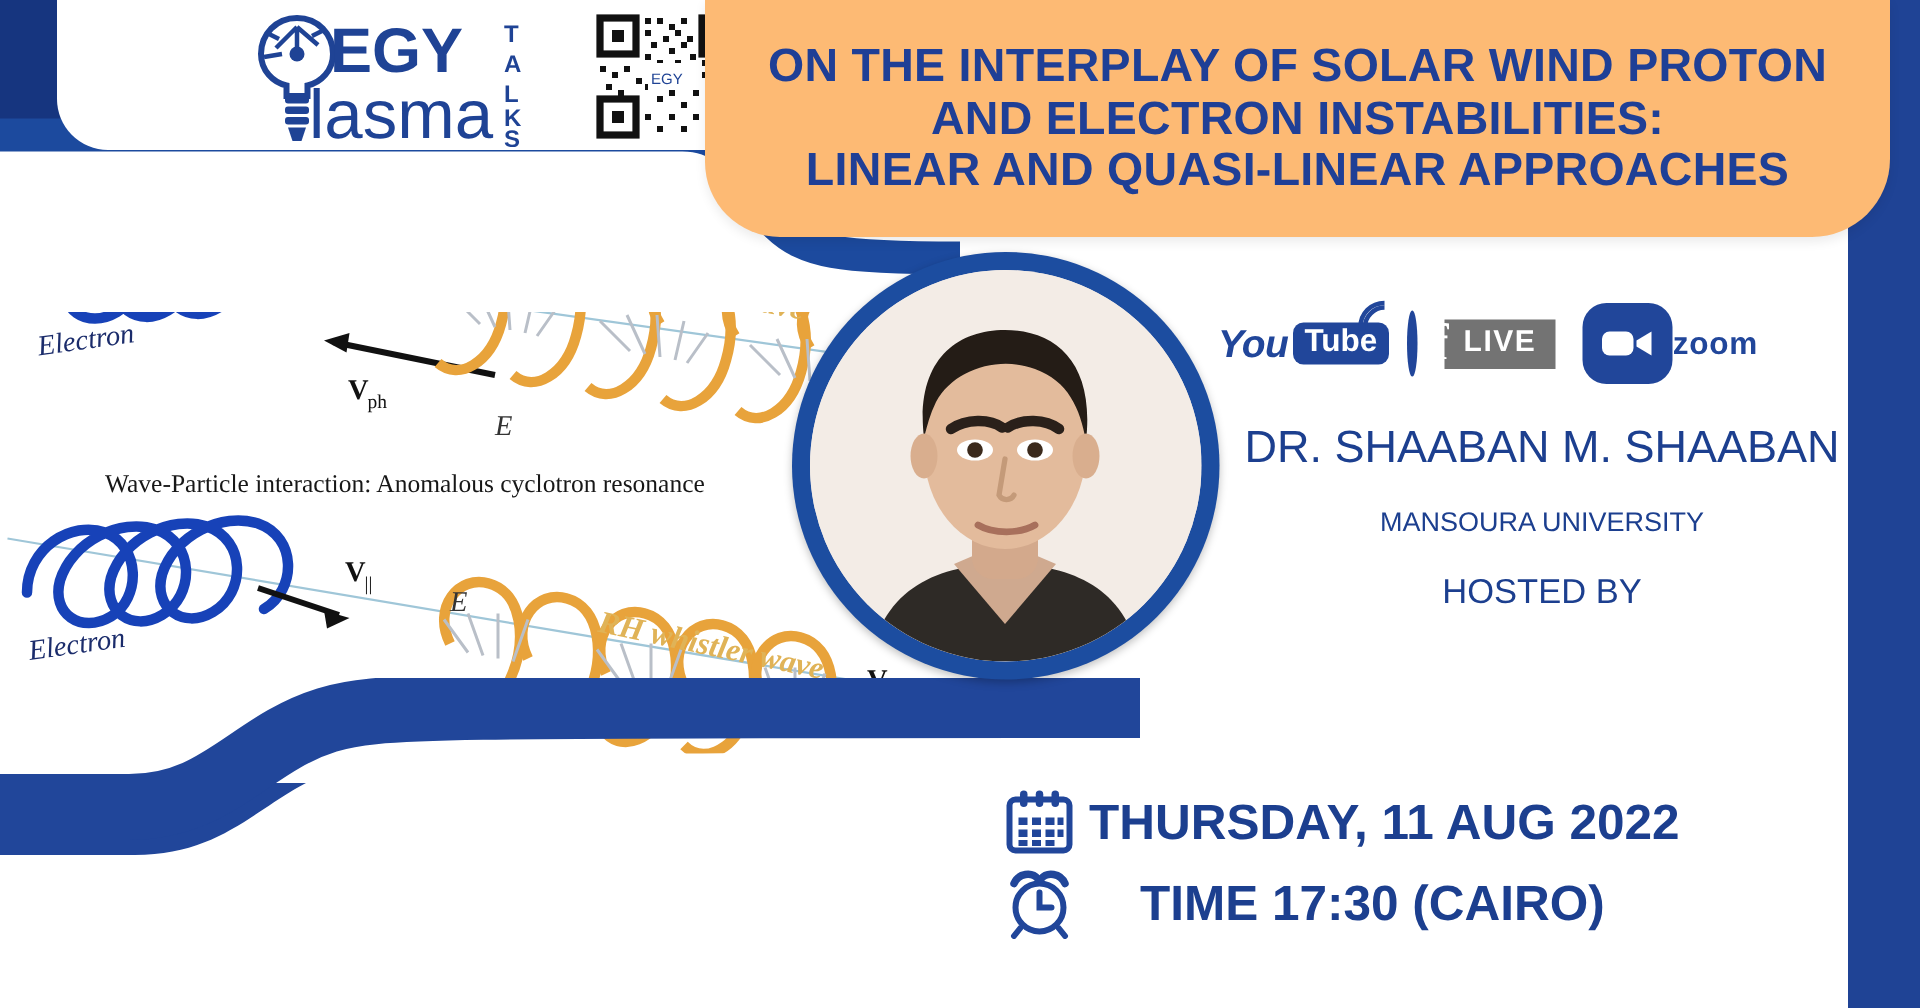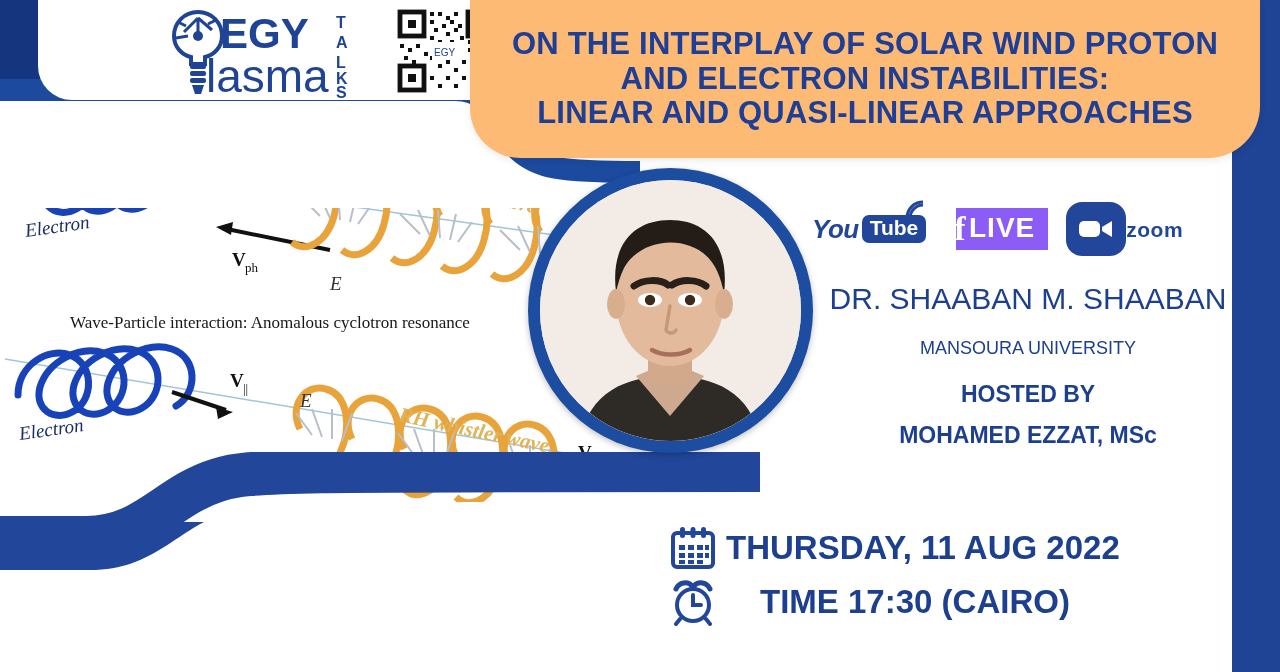--- a/index.html
+++ b/index.html
@@ -74,32 +74,32 @@
   .social-row{position:absolute;left:812px;top:186px;width:360px;height:86px;z-index:13;
     display:flex;align-items:center;gap:18px;}
   .yt{position:relative;width:108px;height:40px;display:flex;align-items:center;}
   .yt-text{font-weight:bold;font-size:26px;color:#21469a;letter-spacing:-.5px;font-style:italic;}
   .yt-box{background:#21469a;color:#fff;font-weight:bold;font-size:21px;
      padding:1px 8px 3px;border-radius:7px;margin-left:3px;}
   .fb-circle{width:44px;height:44px;border-radius:50%;background:#21469a;position:relative;}
   .fb-f{position:absolute;left:0;top:0;width:44px;height:44px;color:#fff;
      font-family:"Liberation Serif",serif;font-weight:bold;font-size:34px;
      display:flex;align-items:center;justify-content:center;}
-  .live-box{background:#8b5cf6;color:#fff;font-weight:bold;font-size:28px;
+  .live-box{background:#737373;color:#fff;font-weight:bold;font-size:20px;
      padding:4px 13px 6px;letter-spacing:1px;}
   .zoom-wrap{display:flex;flex-direction:row;align-items:center;}
   .zoom-sq{width:60px;height:54px;border-radius:16px;background:#21469a;
      display:flex;align-items:center;justify-content:center;}
   .zoom-word{color:#21469a;font-weight:bold;font-size:21px;letter-spacing:.5px;margin-top:2px;}
 
   
   .speaker-block{position:absolute;left:790px;top:282px;width:476px;z-index:13;text-align:center;}
   .sp-name{color:#1c3f8f;font-weight:normal;font-size:30px;line-height:1.16;white-space:nowrap;}
   .sp-univ{color:#1c3f8f;font-weight:normal;font-size:18px;line-height:1.25;margin-top:20px;}
-  .sp-hosted{color:#1c3f8f;font-weight:bold;font-size:23px;margin-top:22px;}
+  .sp-hosted{color:#1c3f8f;font-weight:normal;font-size:23px;margin-top:22px;}
   .sp-host-name{color:#1c3f8f;font-weight:bold;font-size:23px;margin-top:14px;}
 
   
   .dt-block{position:absolute;left:660px;top:524px;width:600px;z-index:14;}
   .dt-row{display:flex;align-items:center;margin-bottom:6px;}
   .dt-ico{width:66px;display:flex;justify-content:center;}
   .dt-text{color:#1c3f8f;font-weight:bold;font-size:33px;white-space:nowrap;}
   .dt-row.time .dt-text{margin-left:34px;}
 
   
@@ -337,21 +337,20 @@
         </svg>
       </div>
       <div class="zoom-word">zoom</div>
     </div>
   </div>
 
   <div class="speaker-block">
     <div class="sp-name">DR. SHAABAN M. SHAABAN</div>
     <div class="sp-univ">MANSOURA UNIVERSITY</div>
     <div class="sp-hosted">HOSTED BY</div>
-    <div class="sp-host-name">MOHAMED EZZAT, MSc</div>
   </div>
 
   <svg class="s-curve-bottom" viewBox="0 0 760 230">
     <path d="M0,96 L88,96 C150,96 170,52 222,36 C252,27 280,26 760,26 L760,0 L0,0 Z" fill="#ffffff"></path>
     <path d="M0,86 L86,86 C146,86 166,44 218,28 C250,18 282,18 760,18" fill="none" stroke="#21469a" stroke-width="44"></path>
     <path d="M0,118 L90,118 C156,118 176,76 228,60 C258,50 286,50 760,50 L760,230 L0,230 Z" fill="#ffffff"></path>
   </svg>
 
   <div class="dt-block">
     <div class="dt-row date">

